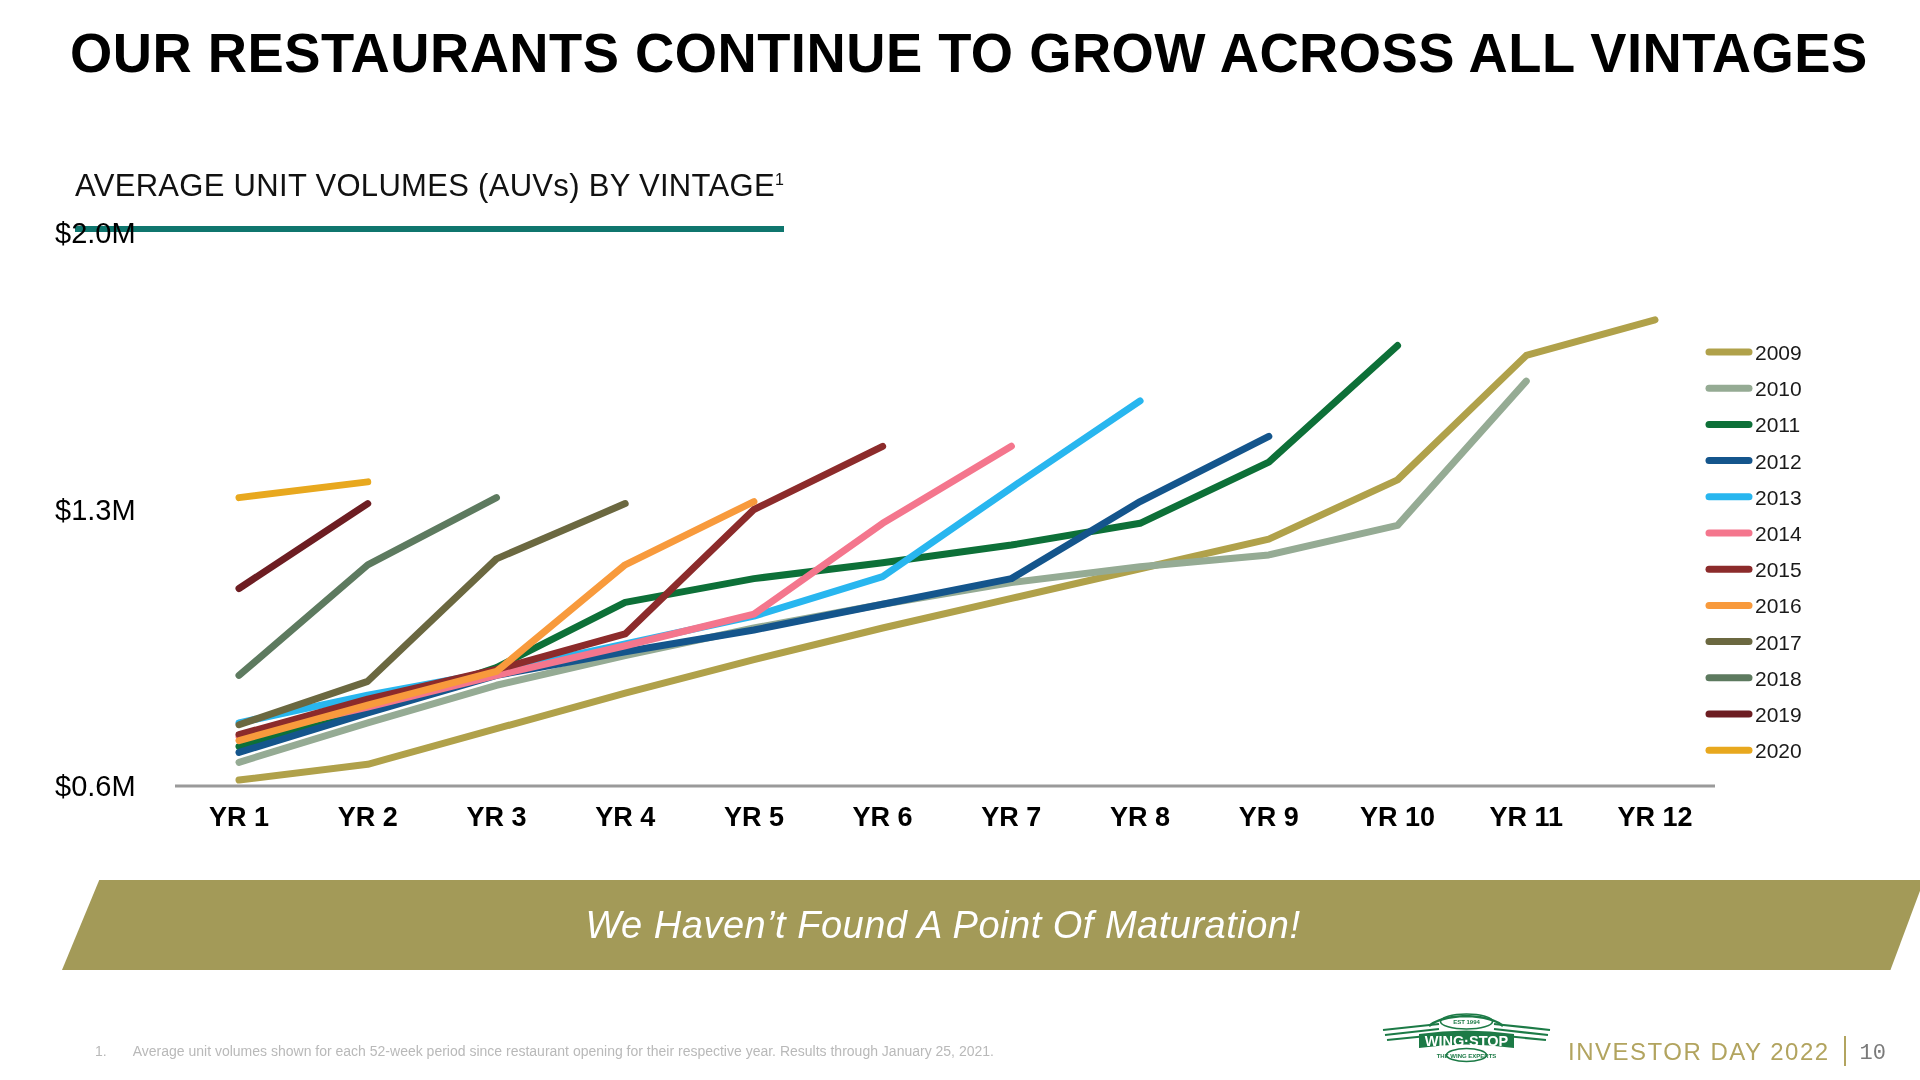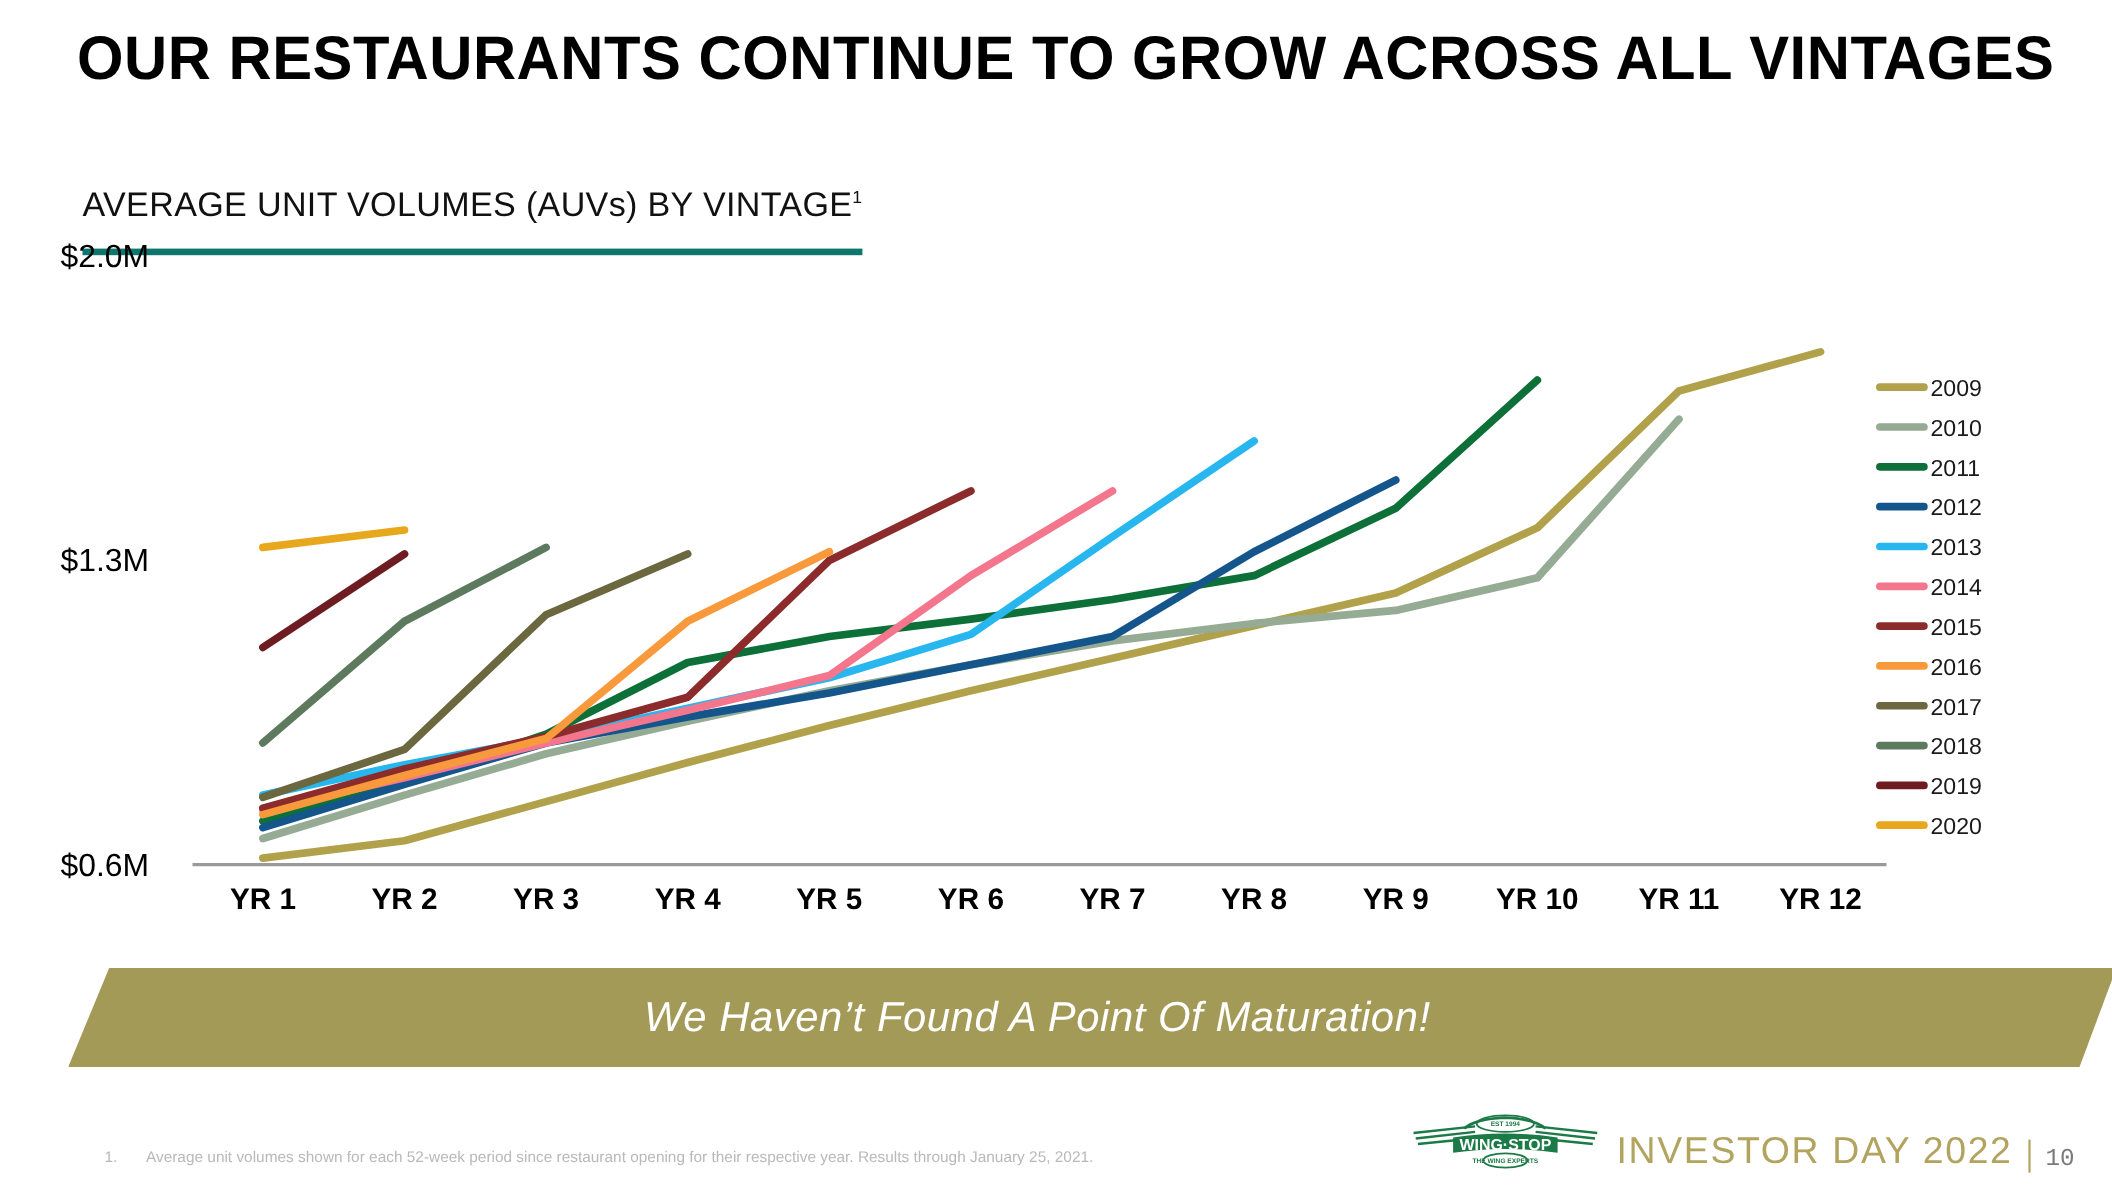--- a/index.html
+++ b/index.html
@@ -137,21 +137,21 @@
   #footer-brand {
     position: absolute;
     right: 34px;
     bottom: 14px;
     display: flex;
     align-items: flex-end;
     gap: 14px;
   }
   #investor-day-text {
     font-family: "Liberation Sans", sans-serif;
-    font-size: 34px;
+    font-size: 24px;
     letter-spacing: 1.5px;
     color: #b3a museum;
     color: #b2a45f;
   }
   #footer-divider {
     width: 2px;
     height: 30px;
     background: #b2a45f;
   }
   #page-number {

